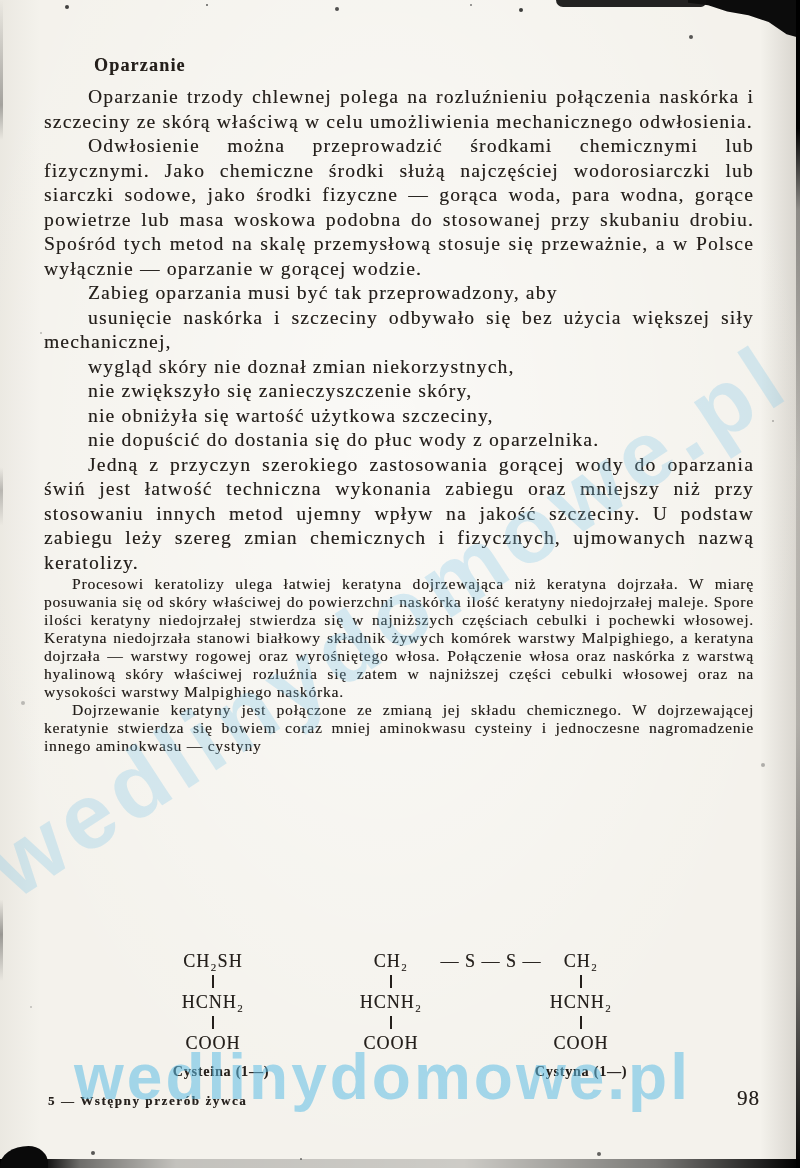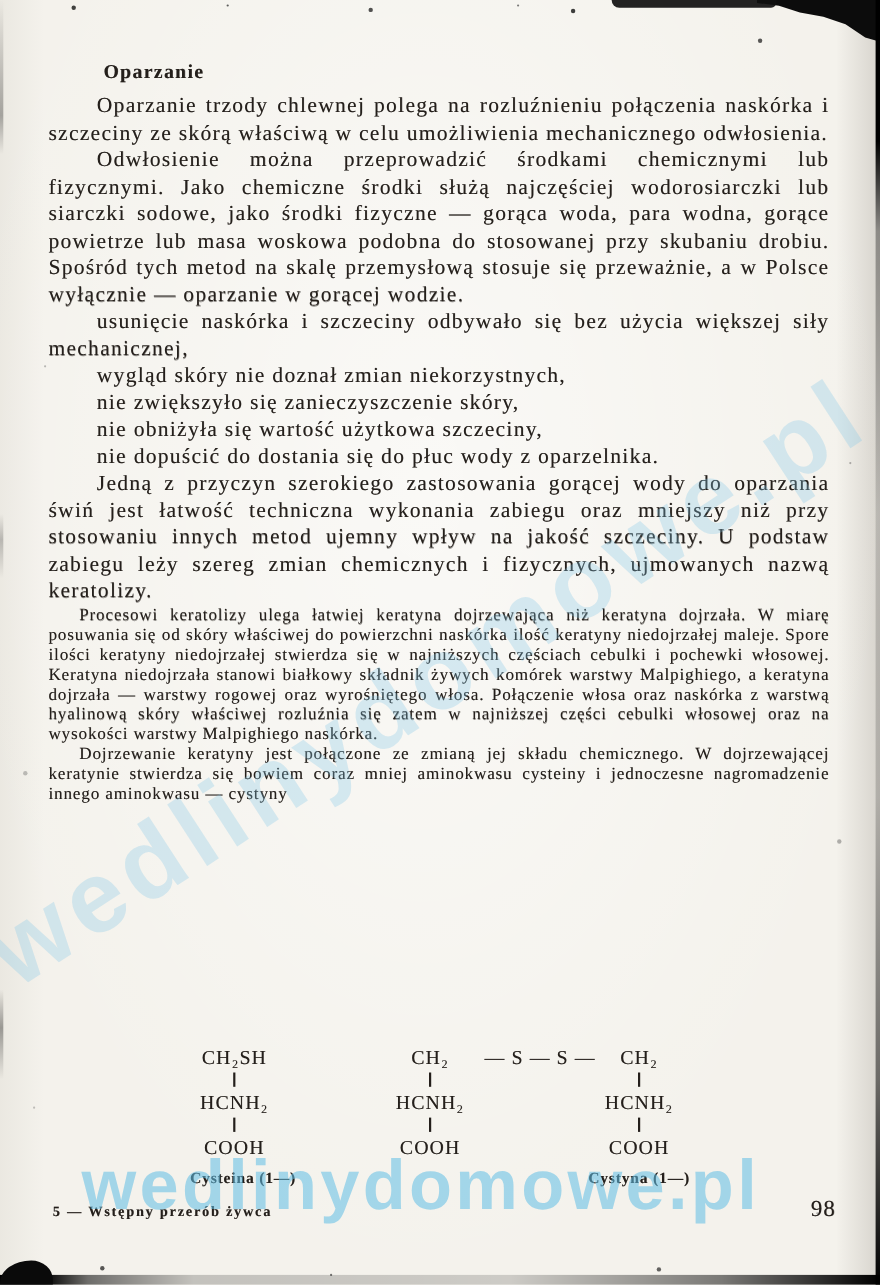--- a/index.html
+++ b/index.html
@@ -139,20 +139,21 @@
 </style>
 </head>
 <body>
 
 <div class="page">
 
   <div class="content">
     <h2 class="section-heading">Oparzanie</h2>
     <p class="para-main">Oparzanie trzody chlewnej polega na rozluźnieniu połączenia naskórka i szczeciny ze skórą właściwą w celu umożliwienia mechanicznego odwłosienia.</p>
     <p class="para-main">Odwłosienie można przeprowadzić środkami chemicznymi lub fizycznymi. Jako chemiczne środki służą najczęściej wodorosiarczki lub siarczki sodowe, jako środki fizyczne — gorąca woda, para wodna, gorące powietrze lub masa woskowa podobna do stosowanej przy skubaniu drobiu. Spośród tych metod na skalę przemysłową stosuje się przeważnie, a w Polsce wyłącznie — oparzanie w gorącej wodzie.</p>
+    <p class="para-main">Zabieg oparzania musi być tak przeprowadzony, aby</p>
     <p class="para-main list-item">usunięcie naskórka i szczeciny odbywało się bez użycia większej siły mechanicznej,</p>
     <p class="para-main list-item">wygląd skóry nie doznał zmian niekorzystnych,</p>
     <p class="para-main list-item">nie zwiększyło się zanieczyszczenie skóry,</p>
     <p class="para-main list-item">nie obniżyła się wartość użytkowa szczeciny,</p>
     <p class="para-main list-item">nie dopuścić do dostania się do płuc wody z oparzelnika.</p>
     <p class="para-main">Jedną z przyczyn szerokiego zastosowania gorącej wody do oparzania świń jest łatwość techniczna wykonania zabiegu oraz mniejszy niż przy stosowaniu innych metod ujemny wpływ na jakość szczeciny. U podstaw zabiegu leży szereg zmian chemicznych i fizycznych, ujmowanych nazwą keratolizy.</p>
     <div class="small-block">
       <p class="para-small">Procesowi keratolizy ulega łatwiej keratyna dojrzewająca niż keratyna dojrzała. W miarę posuwania się od skóry właściwej do powierzchni naskórka ilość keratyny niedojrzałej maleje. Spore ilości keratyny niedojrzałej stwierdza się w najniższych częściach cebulki i pochewki włosowej. Keratyna niedojrzała stanowi białkowy składnik żywych komórek warstwy Malpighiego, a keratyna dojrzała — warstwy rogowej oraz wyrośniętego włosa. Połączenie włosa oraz naskórka z warstwą hyalinową skóry właściwej rozluźnia się zatem w najniższej części cebulki włosowej oraz na wysokości warstwy Malpighiego naskórka.</p>
       <p class="para-small">Dojrzewanie keratyny jest połączone ze zmianą jej składu chemicznego. W dojrzewającej keratynie stwierdza się bowiem coraz mniej aminokwasu cysteiny i jednoczesne nagromadzenie innego aminokwasu — cystyny</p>
     </div>

